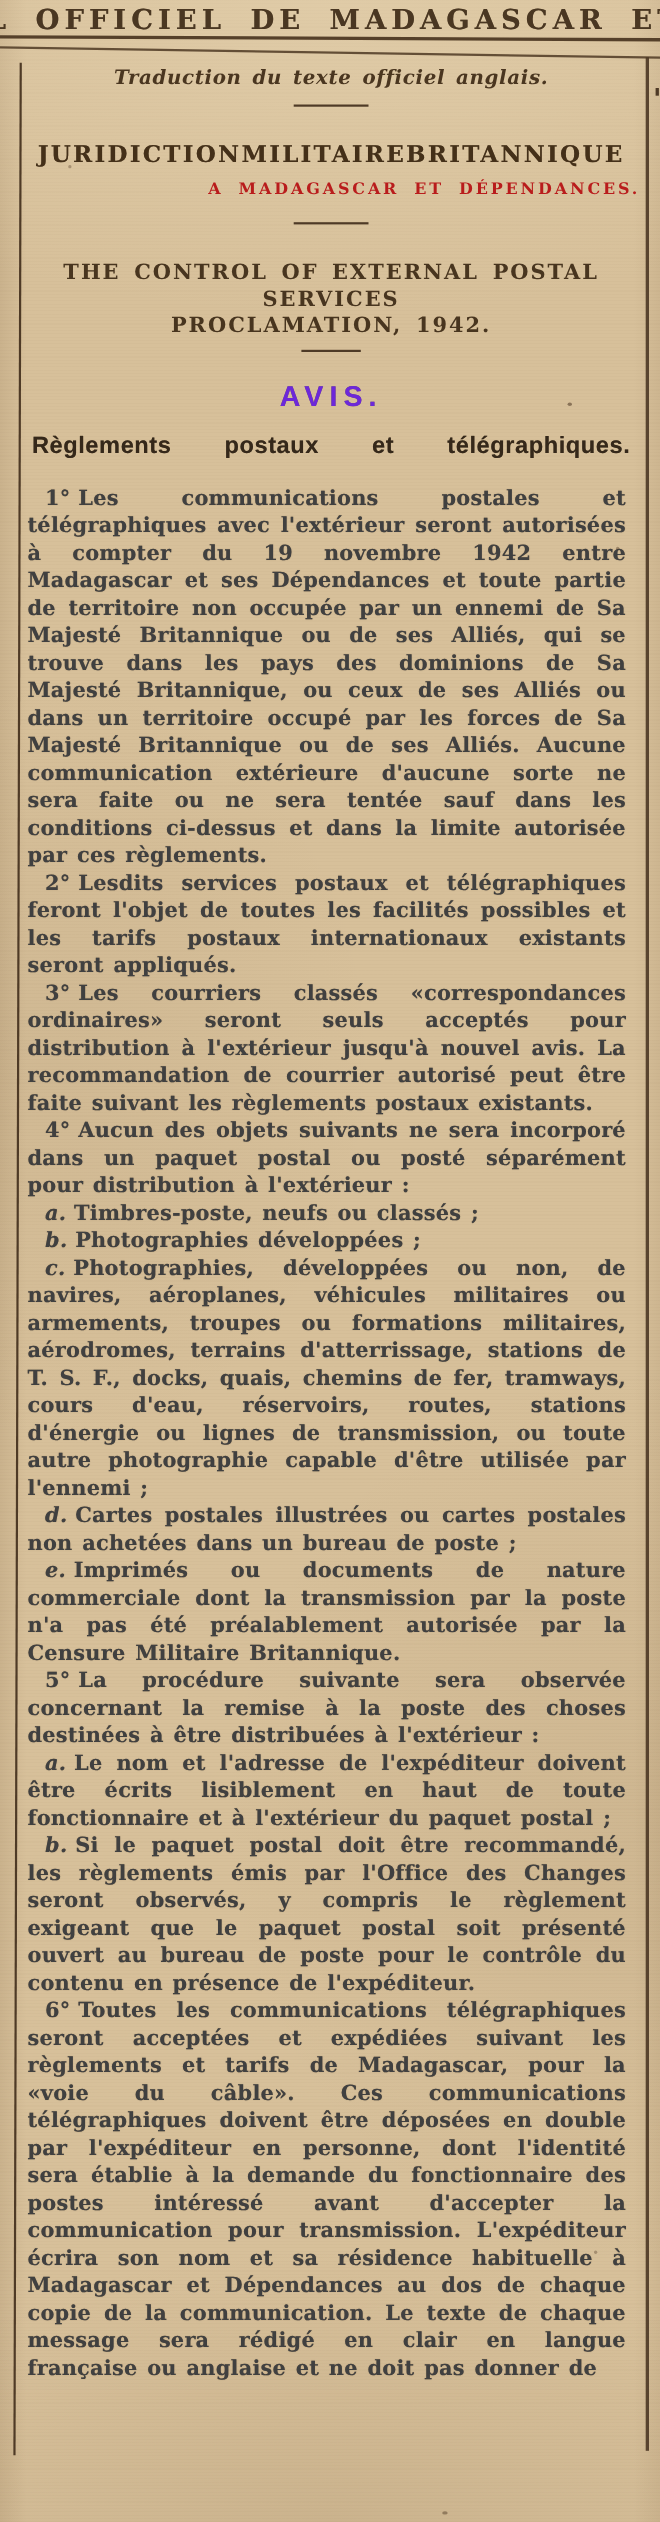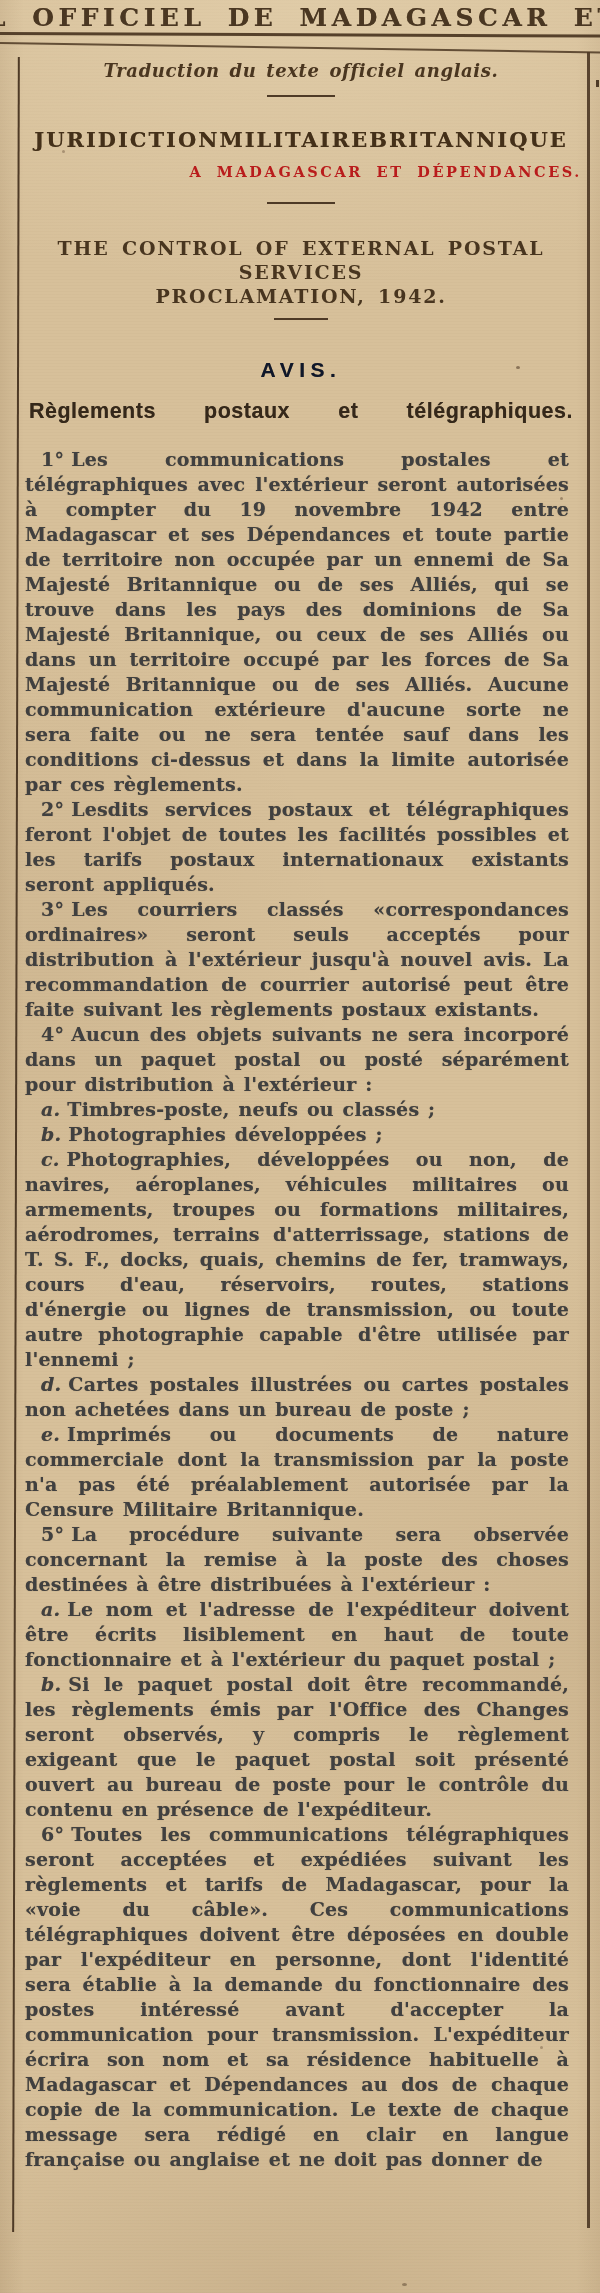--- a/index.html
+++ b/index.html
@@ -47,23 +47,23 @@
   }
   .jur-sub{
     margin-top:11px;text-align:right;
     font-weight:bold;font-size:14.5px;letter-spacing:2.6px;word-spacing:6px;color:#b91c1c;
   }
   .en-title{
     margin-top:32px;text-align:center;line-height:24px;
     font-weight:bold;font-size:19px;letter-spacing:1.8px;word-spacing:4px;color:#48351f;
   }
   .avis{
-    margin-top:38px;text-align:center;
-    font-family:"Liberation Sans", sans-serif;font-weight:bold;font-size:21px;
-    letter-spacing:5.5px;color:#0f172a;
+    margin-top:25px;text-align:center;
+    font-family:"Liberation Sans", sans-serif;font-weight:bold;font-size:26px;
+    letter-spacing:5.5px;color:#6d28d9;
     text-shadow:0 0 .5px rgba(53,40,26,.6);
   }
   .reglements{
     margin-top:17px;display:flex;justify-content:space-between;padding:0 9px;
     font-family:"Liberation Sans", sans-serif;font-weight:bold;font-size:21.5px;
     letter-spacing:.5px;color:#35281a;
     text-shadow:0 0 .5px rgba(53,40,26,.55);
   }
   .bodytext{
     margin-top:23px;padding:0 13px 0 5px;

